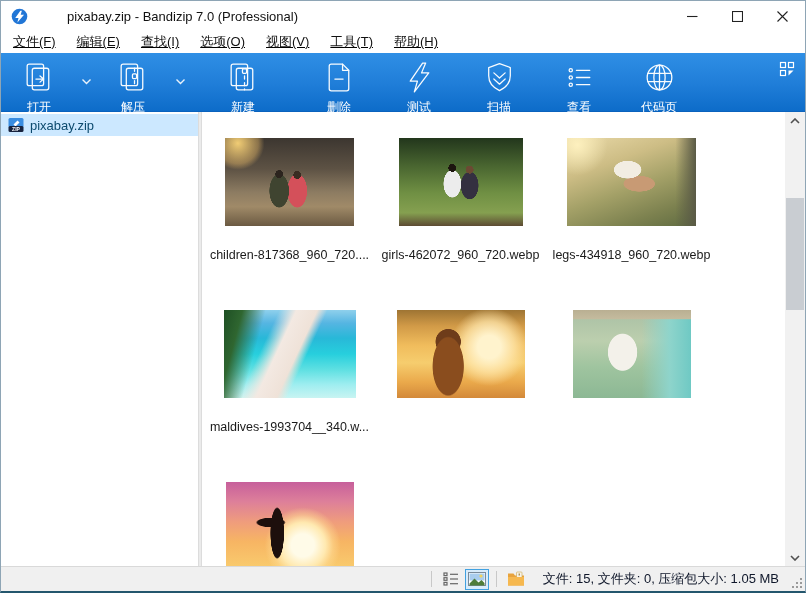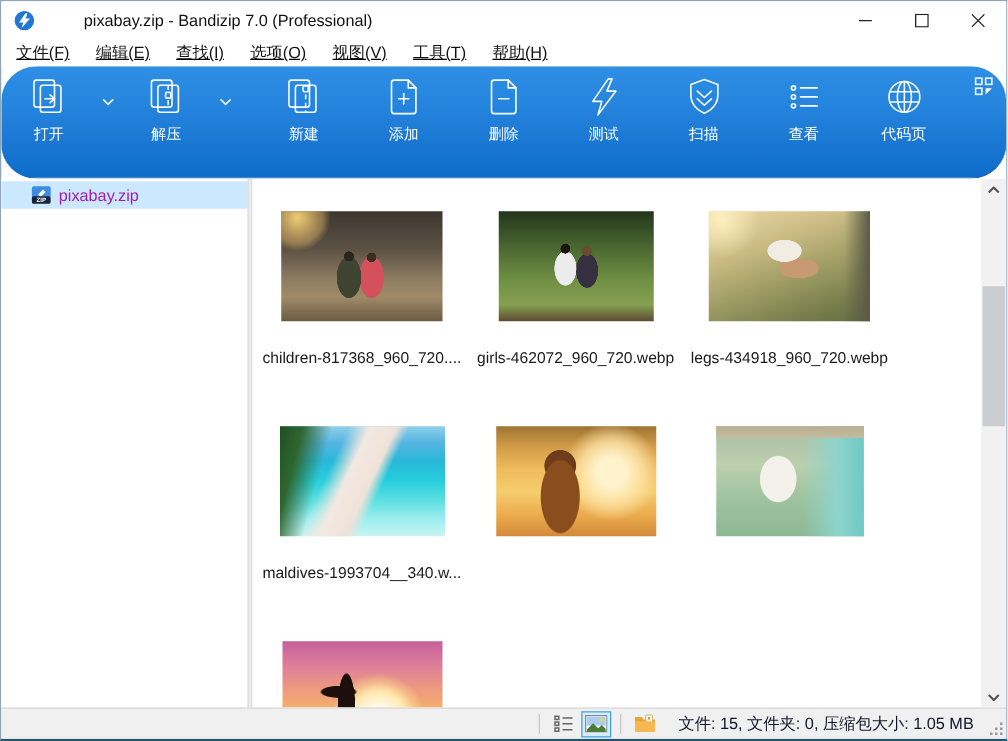--- a/index.html
+++ b/index.html
@@ -15,37 +15,37 @@
   .title-text { font-size:13px; color:#111; }
   .win-controls { margin-left:auto; display:flex; height:100%; }
   .win-btn { width:45px; height:100%; display:flex; align-items:center; justify-content:center; cursor:default; }
   .win-btn svg { stroke:#222; fill:none; stroke-width:1.1; }
 
   
   .menubar { height:22px; display:flex; align-items:center; padding-left:4px; background:#fff; flex:0 0 auto;text-decoration:underline; }
   .menu-item { font-size:13px; color:#111; padding:2px 8px; margin-right:5px; }
 
   
-  .toolbar { height:90px; flex:0 0 auto; position:relative;
+  .toolbar { height:59px; flex:0 0 auto; position:relative;
              background:linear-gradient(180deg,#2f8fe5 0%,#1f7dd8 55%,#0d6cc9 100%);
              border-bottom:1px solid #0a62bd;
-             display:flex; align-items:flex-start; padding:6px 0 0 6px;border-radius:28px; }
+             display:flex; align-items:flex-start; padding:6px 0 0 6px; }
   .tool { width:64px; height:64px; display:flex; flex-direction:column; align-items:center; justify-content:flex-start; }
   .tool svg { width:37px; height:37px; stroke:#fff; fill:none; stroke-width:1.25; stroke-linecap:round; stroke-linejoin:round; opacity:.97; }
   .tool .tool-label { font-size:12px; color:#fff; margin-top:3px; white-space:nowrap; }
   .tool-drop { width:30px; height:44px; display:flex; align-items:center; justify-content:center; }
   .tool-drop svg { stroke:#fff; fill:none; stroke-width:1.4; opacity:.9; }
   .tool-gap { width:16px; }
   .customize-btn { position:absolute; top:8px; right:10px; width:16px; height:16px; }
   .customize-btn svg { stroke:#fff; fill:none; stroke-width:1.2; }
 
   
   .content { flex:1 1 auto; display:flex; min-height:0; position:relative; background:#fff; }
   .sidebar { width:197px; flex:0 0 auto; background:#fff; padding-top:2px; }
-  .side-item { height:22px; display:flex; align-items:center; padding-left:24px; font-size:13px; color:#a21caf; }
+  .side-item { height:22px; display:flex; align-items:center; padding-left:7px; font-size:13px; color:#0c4a6e; }
   .side-item.selected { background:#cce8ff; }
   .side-item .zip-ic { width:16px; height:16px; margin-right:6px; flex:0 0 auto; }
   .splitter { width:4px; flex:0 0 auto; background:#ebebeb; border-left:1px solid #dcdcdc; border-right:1px solid #dcdcdc; }
 
   .main { flex:1 1 auto; overflow:hidden; background:#fff; }
   .grid { display:grid; grid-template-columns:171px 171px 171px; padding:26px 0 0 2px; }
   .cell { height:172px; display:flex; flex-direction:column; align-items:center; }
   .thumb { height:88px; flex:0 0 auto; }
   .fname { margin-top:22px; font-size:12.5px; color:#1a1a1a; white-space:nowrap; }
 
@@ -193,28 +193,20 @@
       <svg viewBox="0 0 36 36">
         <rect x="6" y="5" width="16" height="21" rx="2"></rect>
         <rect x="11" y="9" width="16" height="21" rx="2"></rect>
         <rect x="17" y="9.5" width="4" height="4.5" rx="1"></rect>
         <path d="M19 16.5 v3 M19 23 v3 M19 29 v1"></path>
       </svg>
       <span class="tool-label">新建</span>
     </div>
     <div class="tool-gap"></div>
 
-    <div class="tool">
-      <svg viewBox="0 0 36 36">
-        <path d="M10 5 h11 l6 6 v18 a2 2 0 0 1 -2 2 h-15 a2 2 0 0 1 -2 -2 v-22 a2 2 0 0 1 2 -2 z"></path>
-        <path d="M21 5 v6 h6"></path>
-        <path d="M17.5 15.5 v8 M13.5 19.5 h8"></path>
-      </svg>
-      <span class="tool-label">添加</span>
-    </div>
     <div class="tool-gap"></div>
 
     <div class="tool">
       <svg viewBox="0 0 36 36">
         <path d="M10 5 h11 l6 6 v18 a2 2 0 0 1 -2 2 h-15 a2 2 0 0 1 -2 -2 v-22 a2 2 0 0 1 2 -2 z"></path>
         <path d="M21 5 v6 h6"></path>
         <path d="M13.5 19.5 h8"></path>
       </svg>
       <span class="tool-label">删除</span>
     </div>

